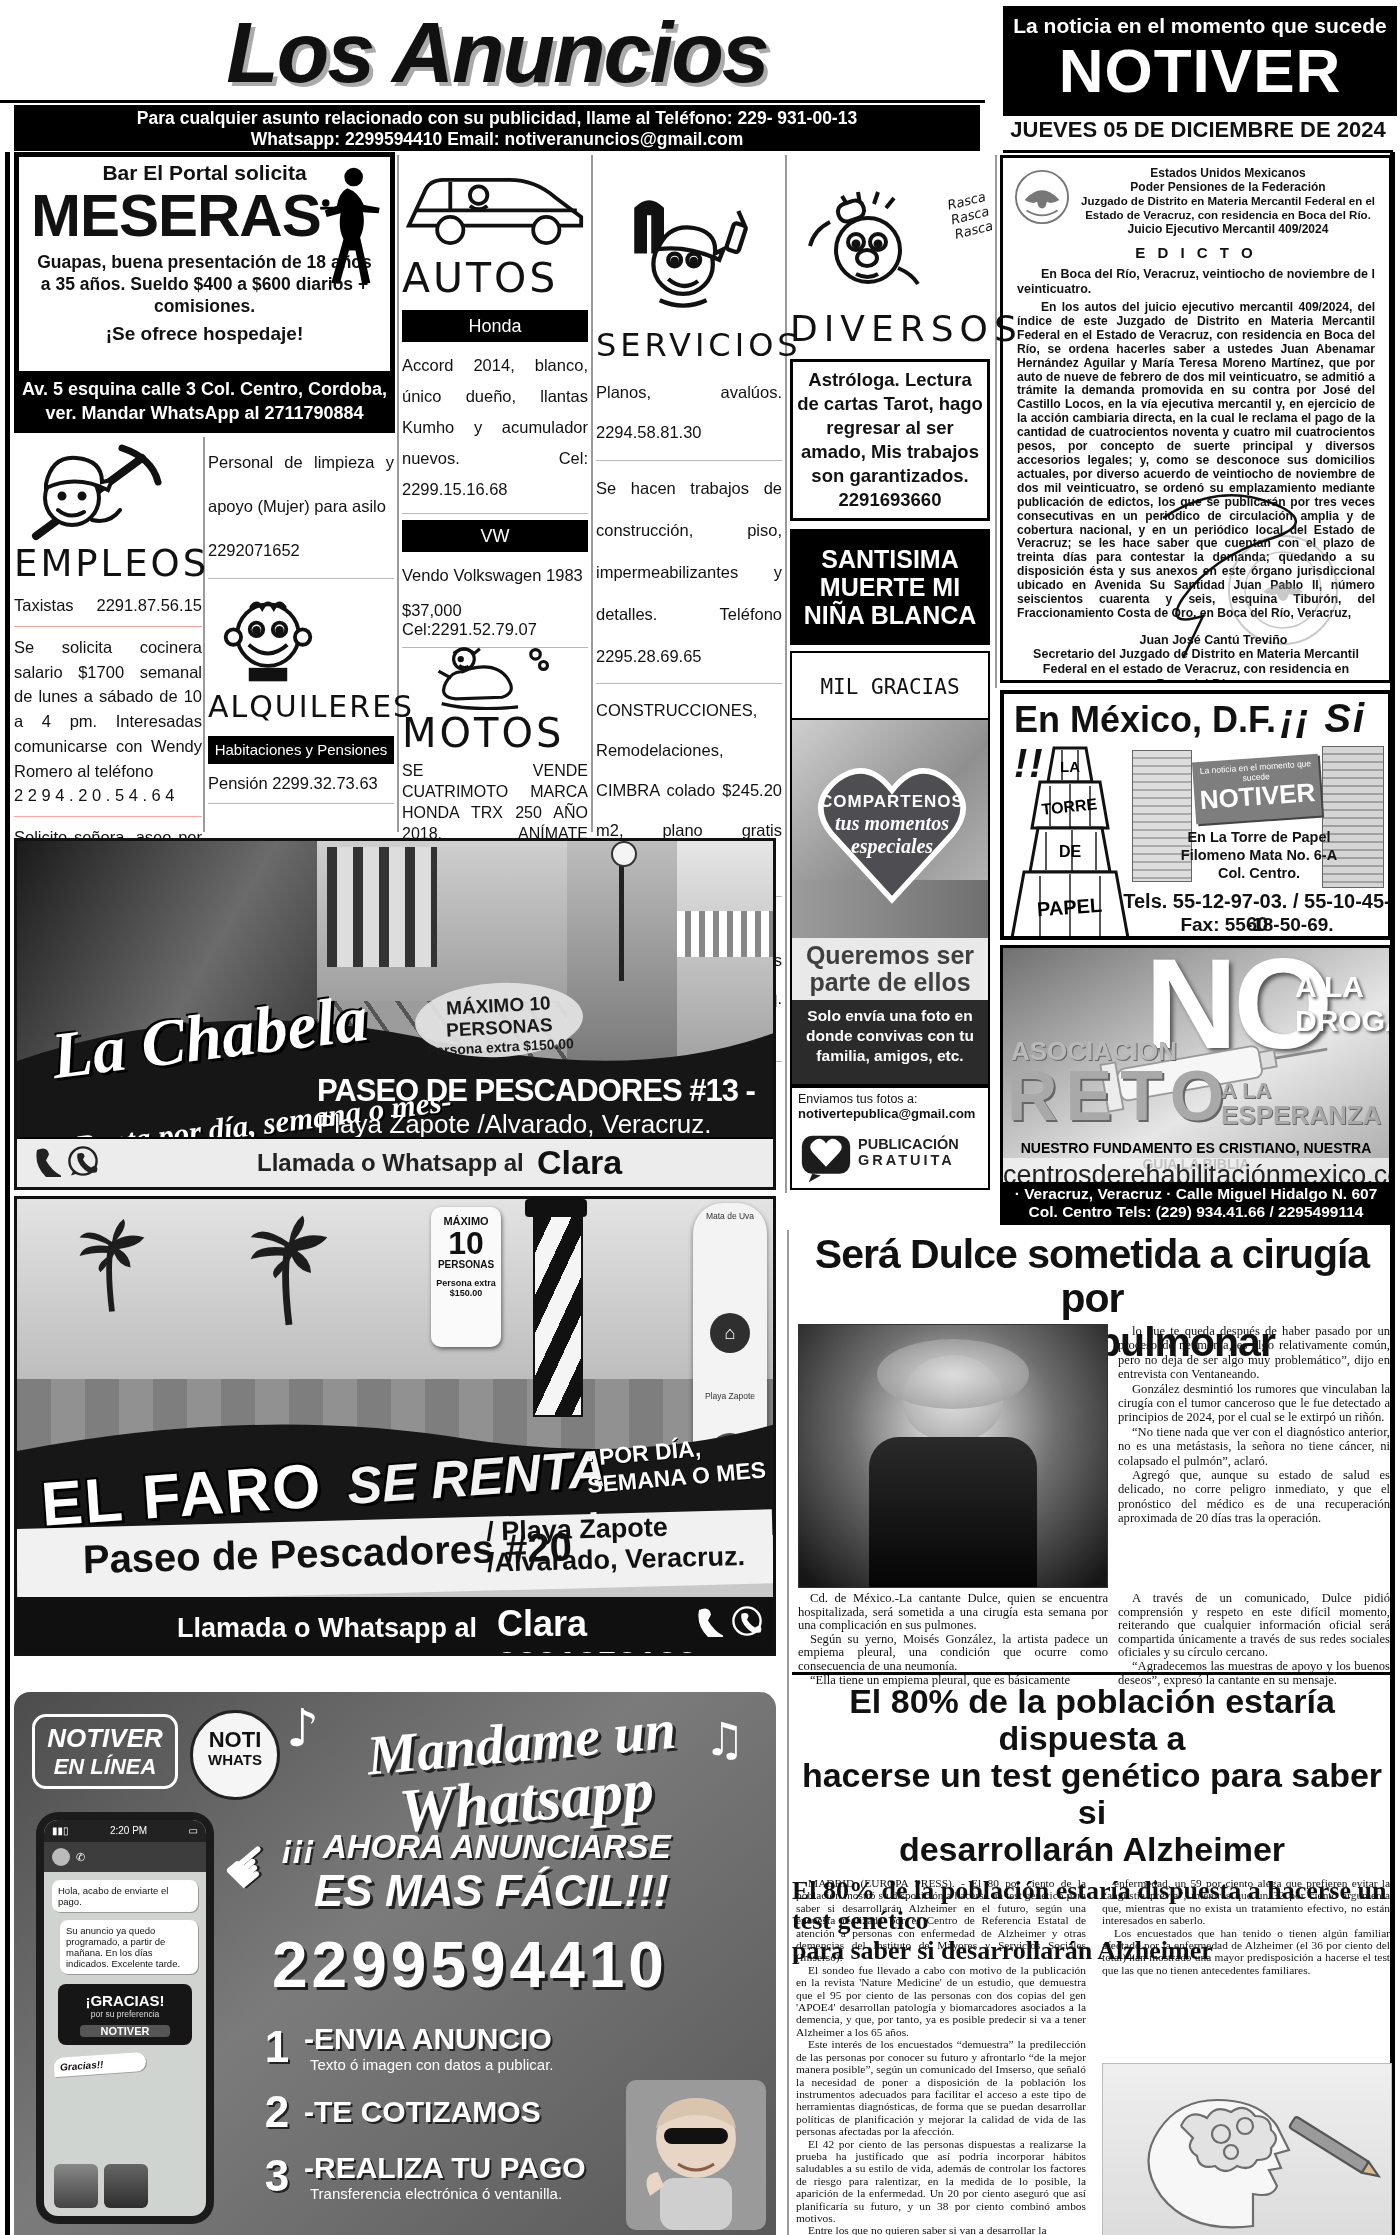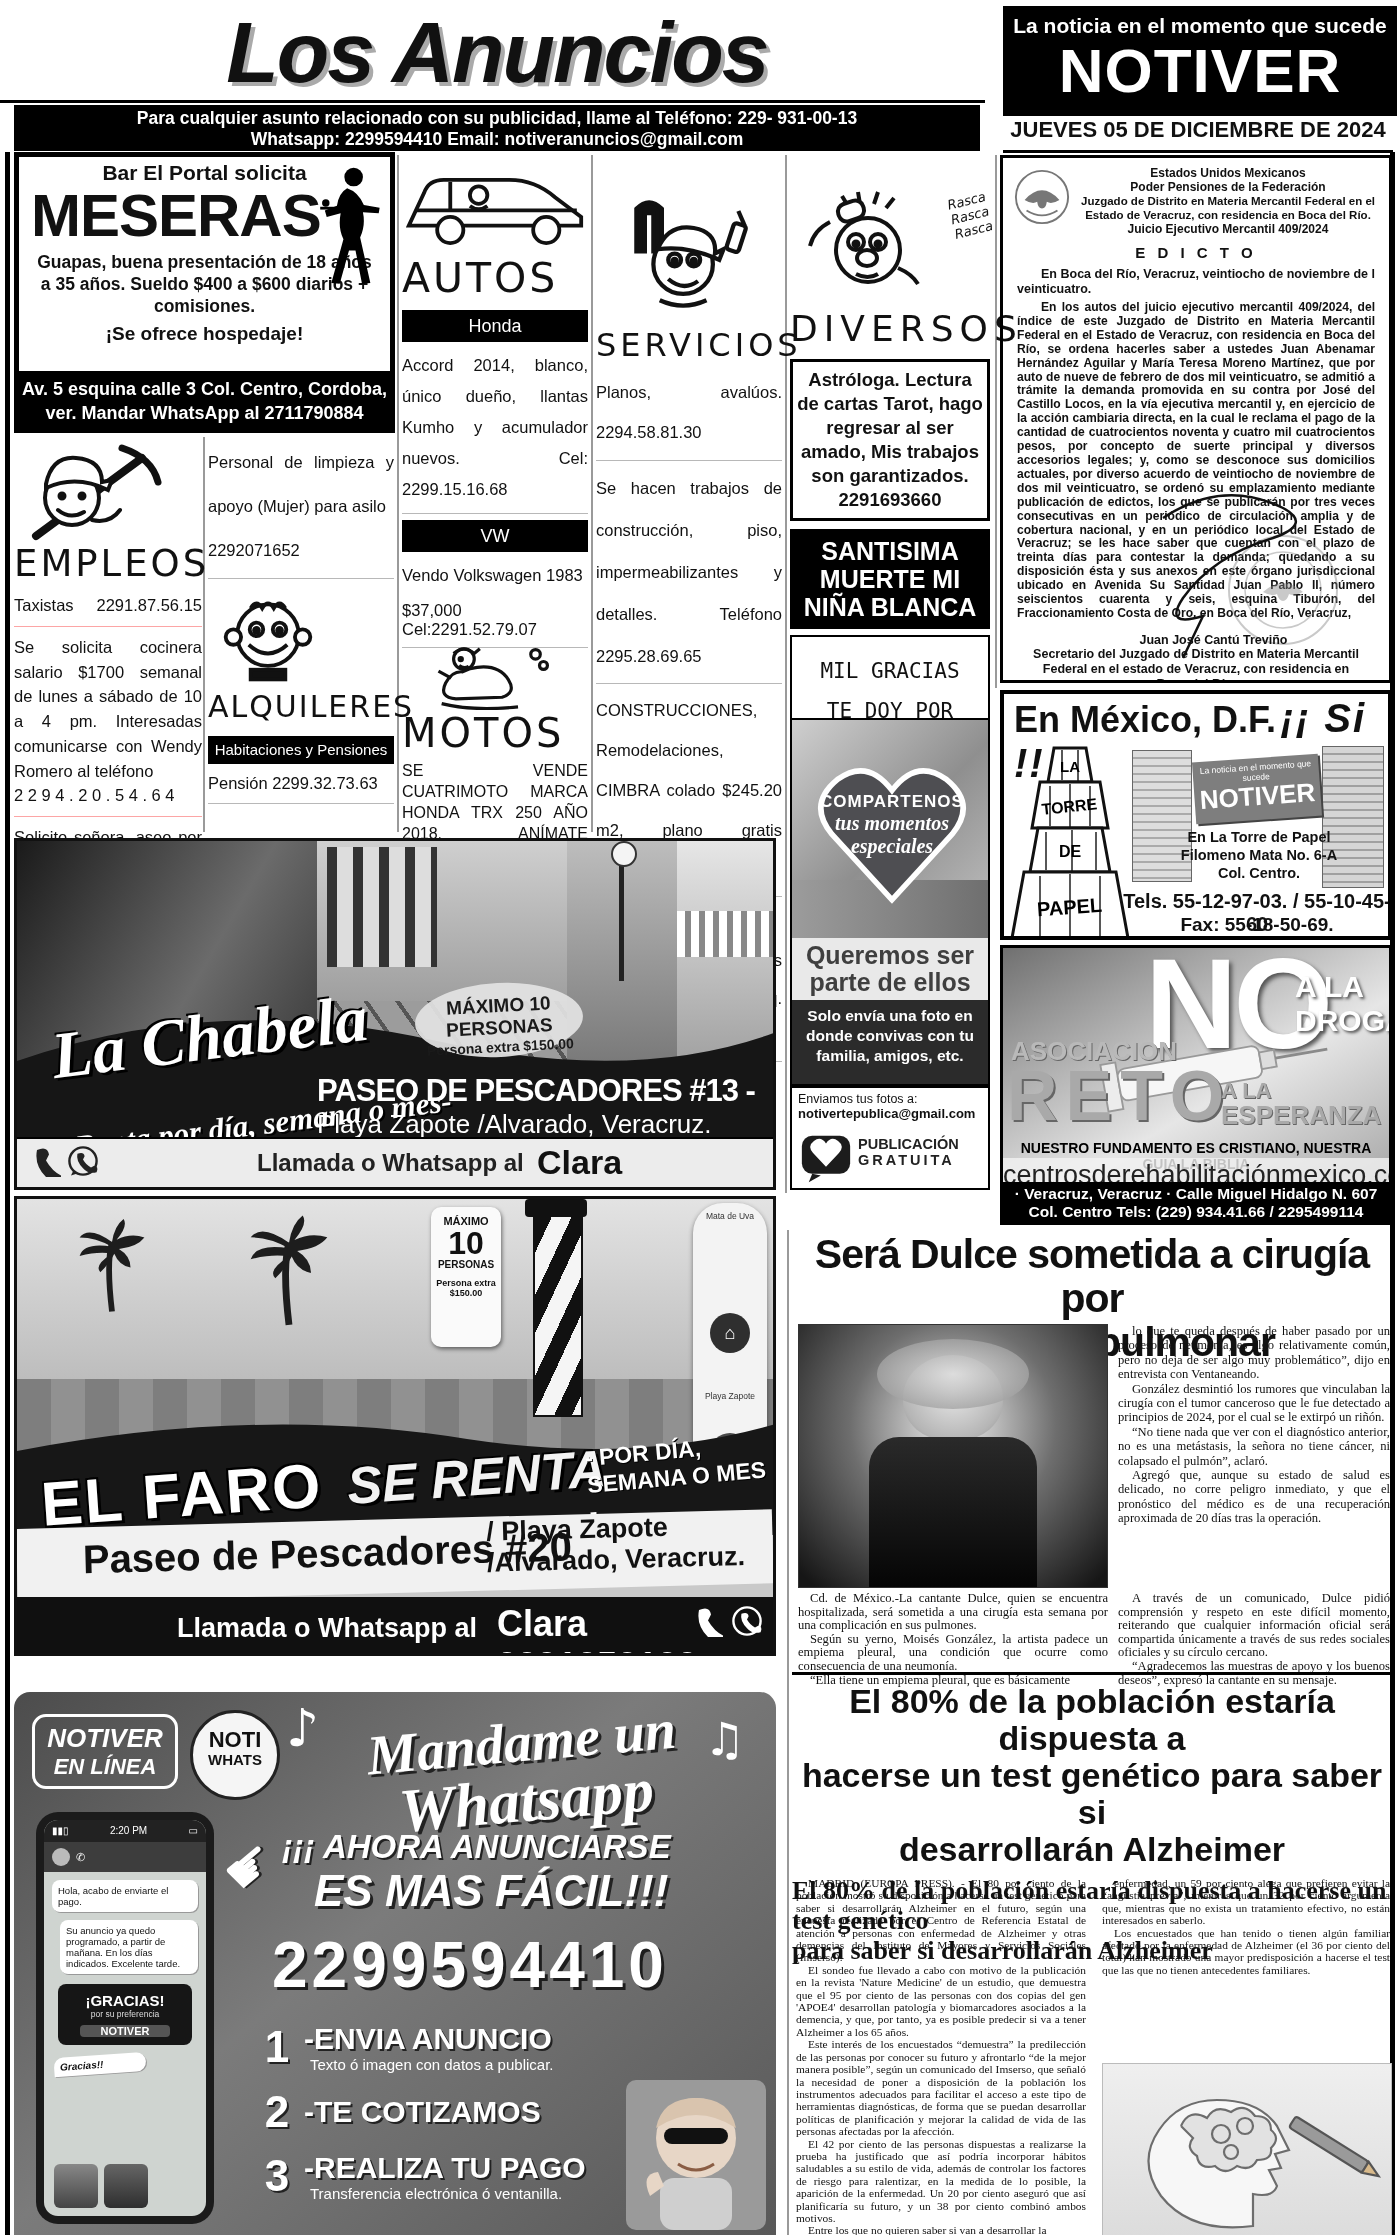--- a/index.html
+++ b/index.html
@@ -207,21 +207,21 @@
         <ellipse cx="77" cy="70" rx="10" ry="8" fill="#fff"></ellipse>
         <path d="M66 86 q12 6 22 0"></path>
         <path d="M108 80 q14 6 20 16"></path>
       </svg>
     </span>
     <div class="cartoon-title" style="font-size:36px;letter-spacing:6px;">DIVERSOS</div>
     <div class="ctr b" style="border:3px solid #000;margin-top:10px;padding:6px 4px;font-size:18.5px;line-height:24px;">
       <span>Astróloga. Lectura de cartas Tarot, hago regresar al ser amado, Mis trabajos son garantizados.</span>
       <div>2291693660</div>
     </div>
-    <div class="blackbar b" style="margin-top:8px;padding:8px 0;font-size:25px;line-height:28px;">
+    <div class="blackbar b" style="margin-top:8px;padding:16px 0;font-size:25px;line-height:28px;">
       <div>SANTISIMA</div>
       <div>MUERTE MI</div>
       <div>NIÑA BLANCA</div>
     </div>
     <div class="ctr mono" style="border:2px solid #000;margin-top:6px;padding:14px 2px 8px;font-size:21px;line-height:40px;">
       <div>MIL GRACIAS</div>
       <div>TE DOY POR</div>
       <div>EL FAVOR</div>
       <div>RECIBIDO</div>
       <div style="font-size:15px;line-height:34px;">(P.J.M.V.)</div>

